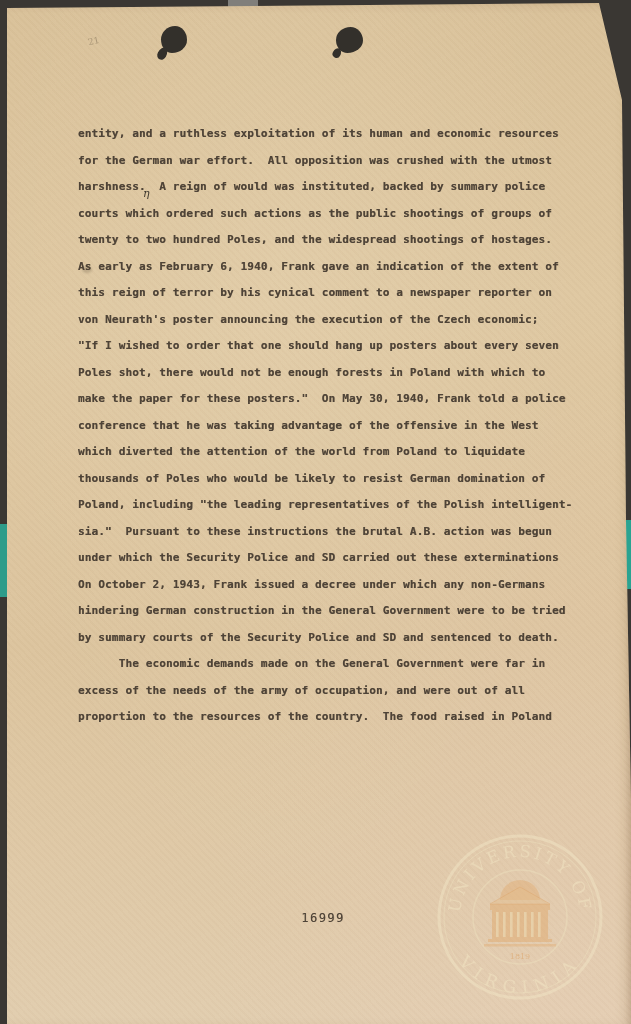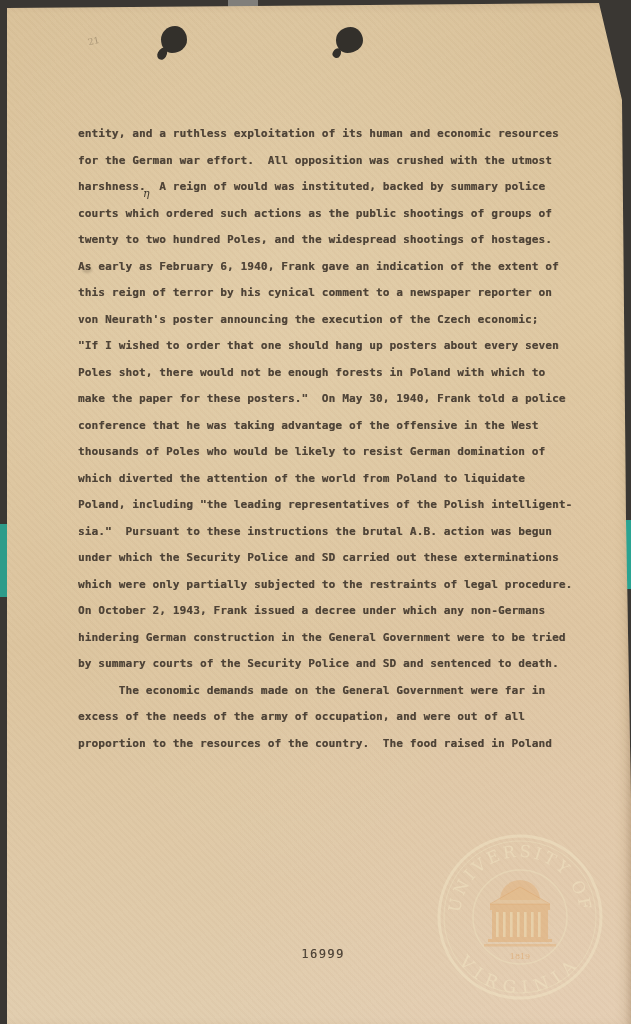--- a/index.html
+++ b/index.html
@@ -69,21 +69,21 @@
   }
   .tline {
     white-space:pre;
     height:26.5px; line-height:26.5px;
     font-size:11px; letter-spacing:0.15px;
     color:#4e4337;
     text-shadow:0.3px 0.3px 0.5px rgba(70,58,46,0.55);
     font-weight:bold;
   }
   .page-number {
-    position:absolute; left:278px; top:947px; width:90px;
+    position:absolute; left:278px; top:911px; width:90px;
     text-align:center;
     font-size:12px; letter-spacing:1.5px; color:#4e4337;
     text-shadow:0.3px 0.3px 0.5px rgba(70,58,46,0.5);
   }
   .seal { position:absolute; left:436px; top:833px; }
   .seal text { font-family:"DejaVu Serif", serif; }
 </style>
 </head>
 <body>
 
@@ -105,26 +105,25 @@
         <div class="tline">harshness.  A reign of would was instituted, backed by summary police</div>
         <div class="tline">courts which ordered such actions as the public shootings of groups of</div>
         <div class="tline">twenty to two hundred Poles, and the widespread shootings of hostages.</div>
         <div class="tline">As early as February 6, 1940, Frank gave an indication of the extent of</div>
         <div class="tline">this reign of terror by his cynical comment to a newspaper reporter on</div>
         <div class="tline">von Neurath's poster announcing the execution of the Czech economic;</div>
         <div class="tline">"If I wished to order that one should hang up posters about every seven</div>
         <div class="tline">Poles shot, there would not be enough forests in Poland with which to</div>
         <div class="tline">make the paper for these posters."  On May 30, 1940, Frank told a police</div>
         <div class="tline">conference that he was taking advantage of the offensive in the West</div>
+        <div class="tline">which diverted the attention of the world from Poland to liquidate</div>
         <div class="tline">thousands of Poles who would be likely to resist German domination of</div>
-        <div class="tline">which diverted the attention of the world from Poland to liquidate</div>
         <div class="tline">Poland, including "the leading representatives of the Polish intelligent-</div>
         <div class="tline">sia."  Pursuant to these instructions the brutal A.B. action was begun</div>
         <div class="tline">under which the Security Police and SD carried out these exterminations</div>
-        <div class="tline">which were only partially subjected to the restraints of legal procedure.</div>
         <div class="tline">On October 2, 1943, Frank issued a decree under which any non-Germans</div>
         <div class="tline">hindering German construction in the General Government were to be tried</div>
         <div class="tline">by summary courts of the Security Police and SD and sentenced to death.</div>
         <div class="tline">      The economic demands made on the General Government were far in</div>
         <div class="tline">excess of the needs of the army of occupation, and were out of all</div>
         <div class="tline">proportion to the resources of the country.  The food raised in Poland</div>
       </div>
 
     <div class="page-number">16999</div>
 

